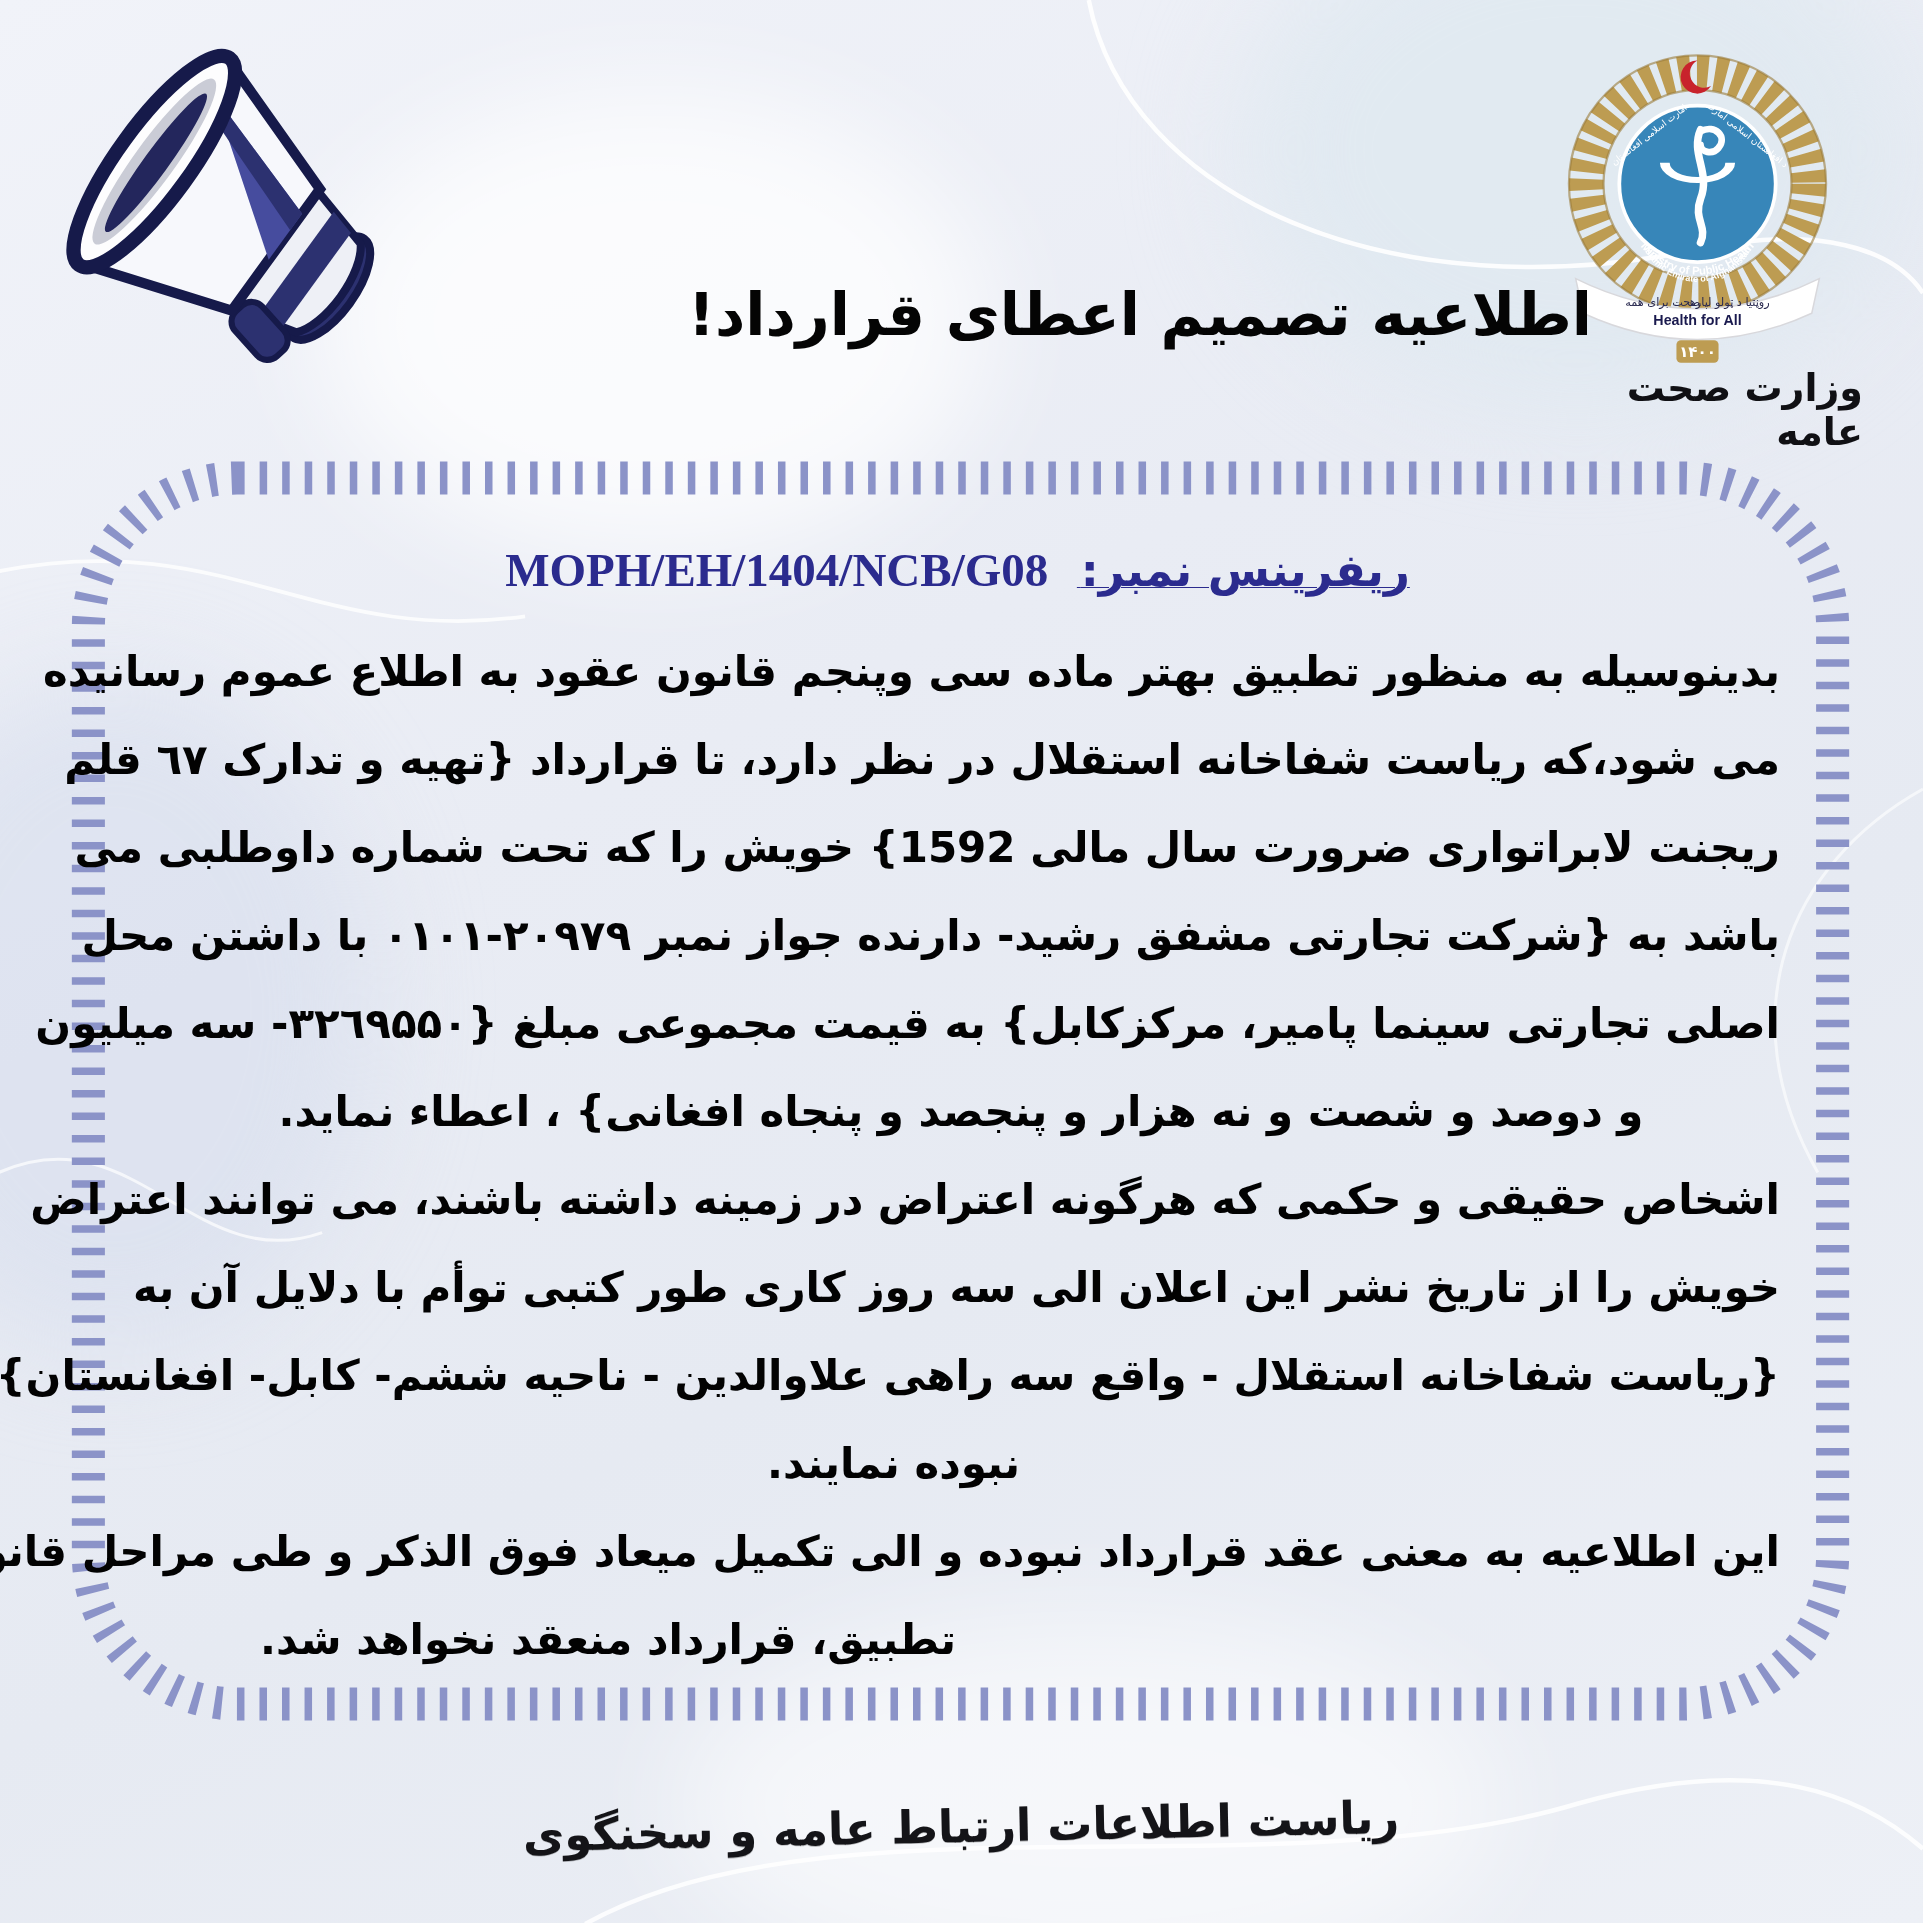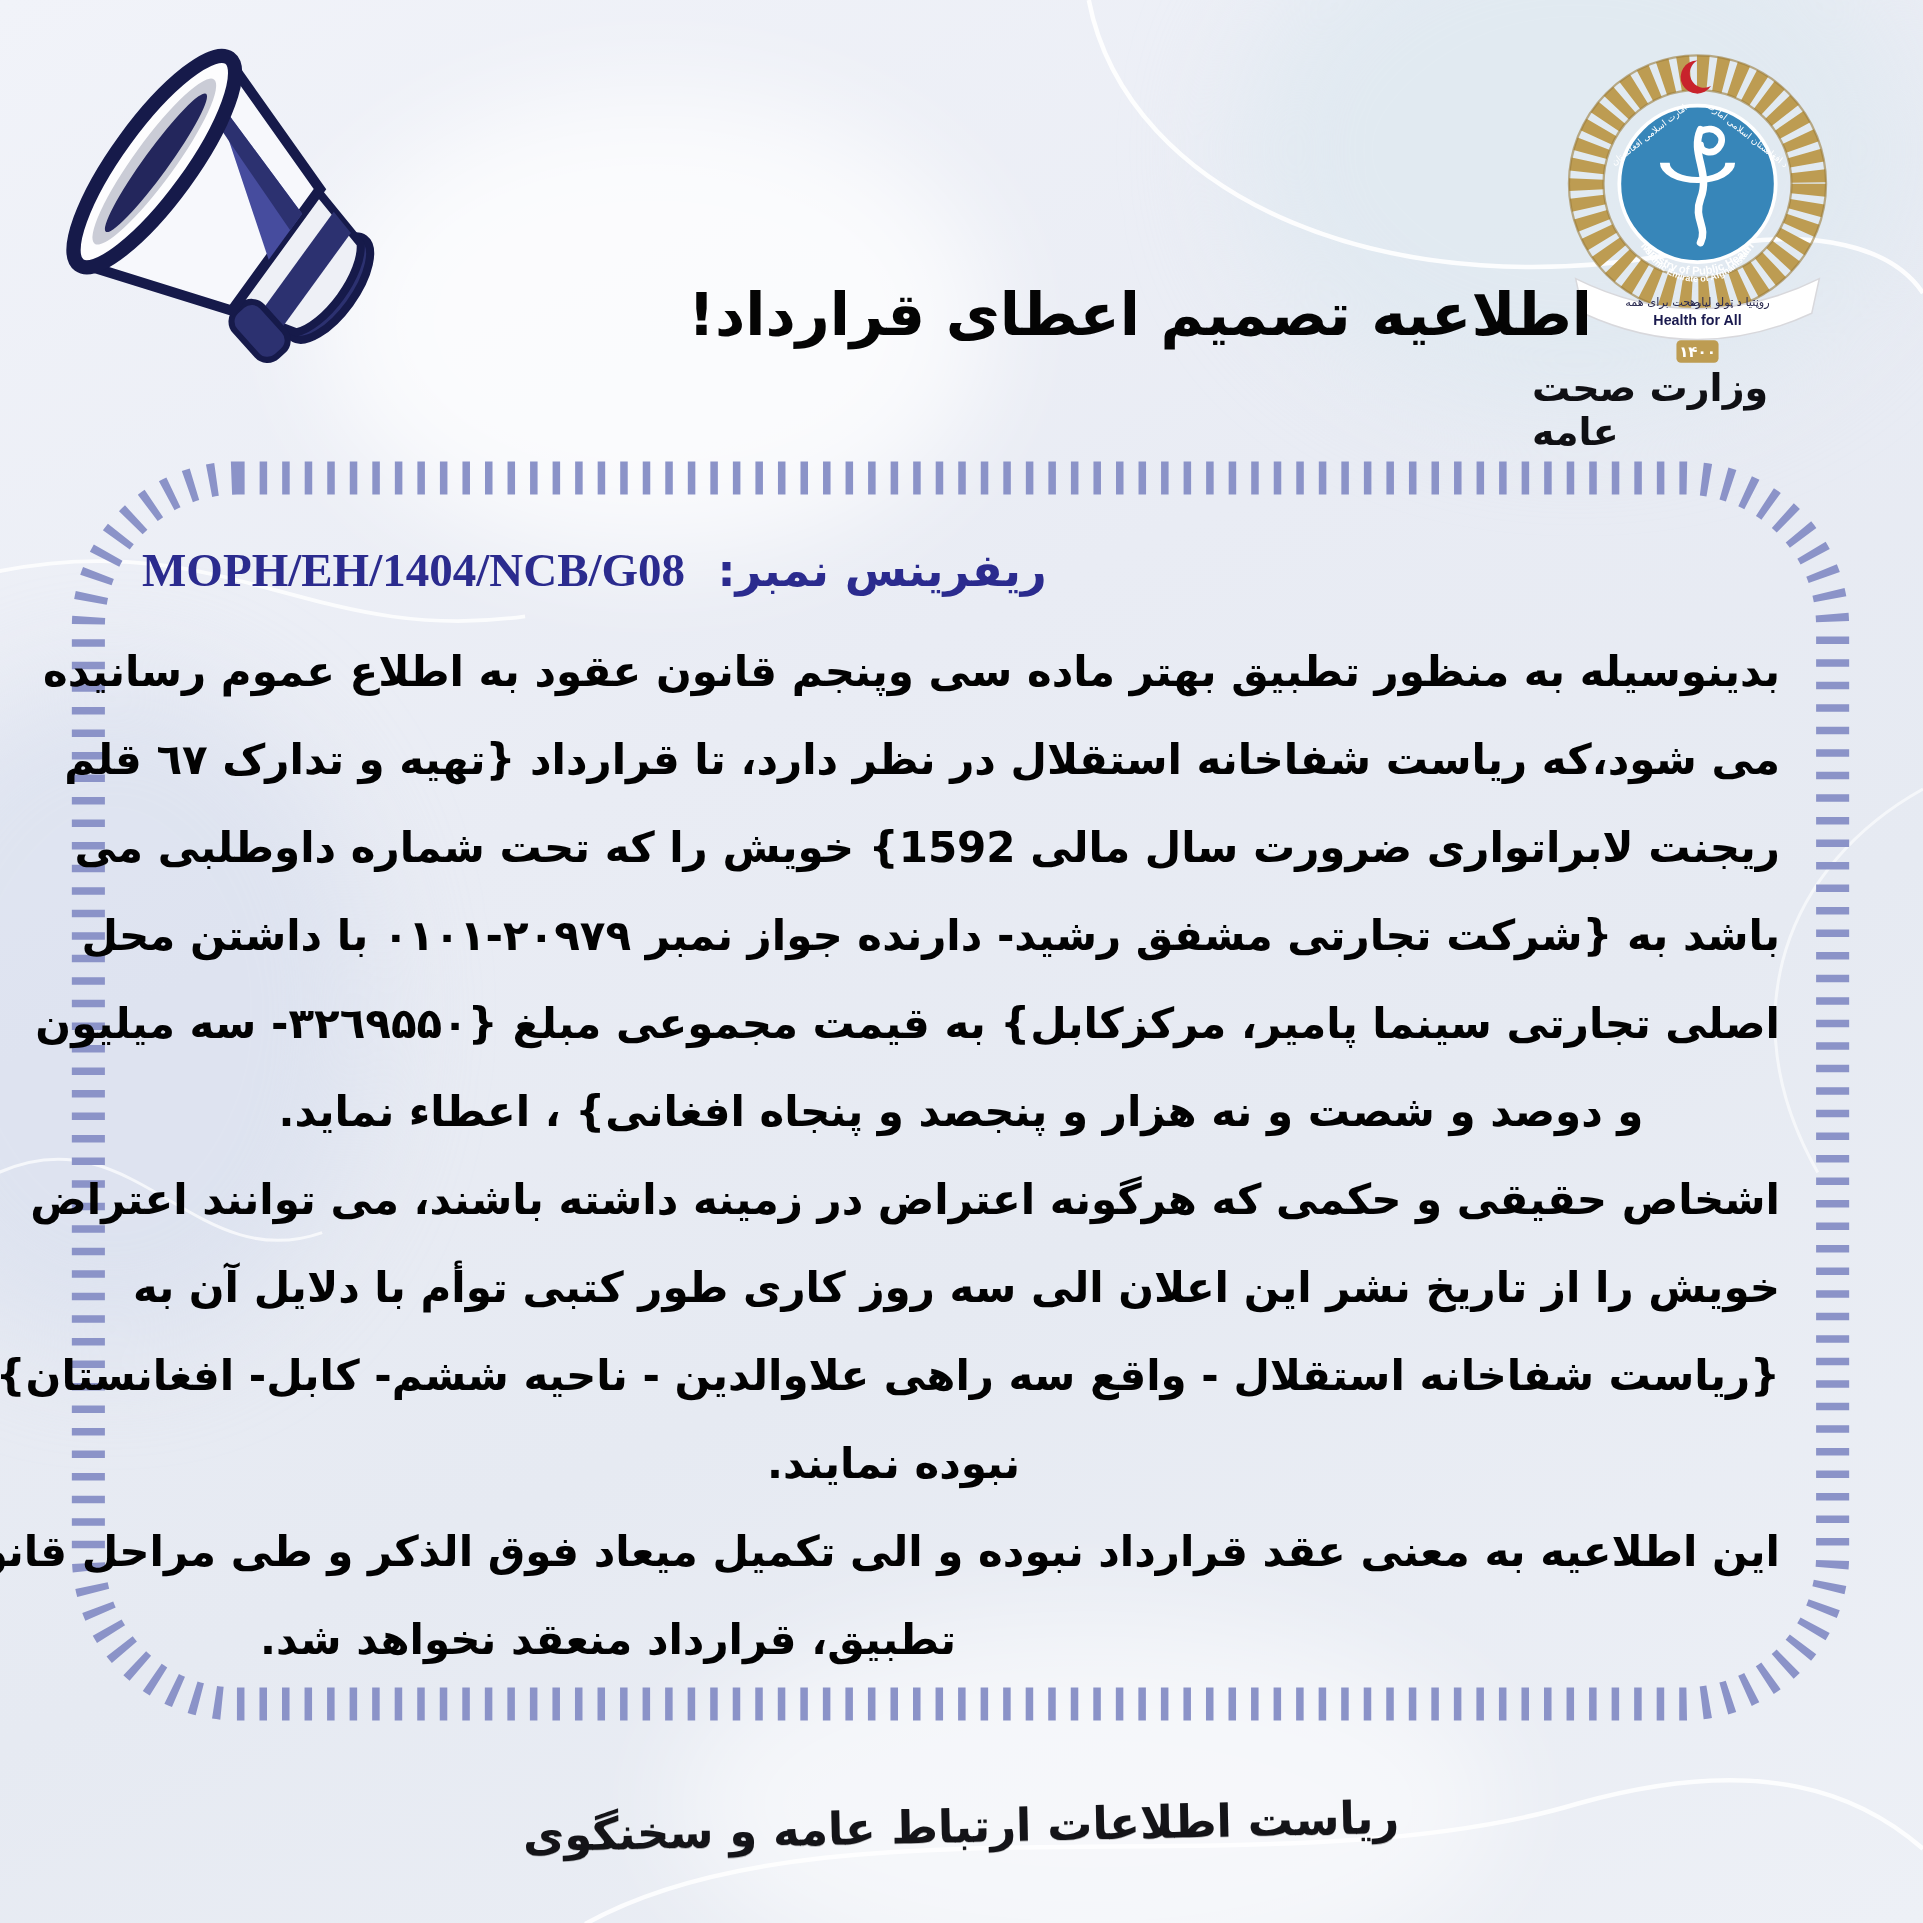--- a/index.html
+++ b/index.html
@@ -24,21 +24,21 @@
     position:absolute; left:466px; top:280px; width:1127px;
     direction:rtl; text-align:right;
     font-size:59px; font-weight:bold; letter-spacing:0;
     color:#040404;
   }
 
   .ticket { position:absolute; left:71px; top:460px; }
 
   .ref-line {
     position:absolute; left:143px; top:543px; width:1631px;
-    direction:rtl; text-align:left; white-space:nowrap;
+    direction:rtl; text-align:center; white-space:nowrap;text-decoration:underline;
   }
   .ref-label { font-size:45px; font-weight:bold; }
   .ref-value {
     font-family:"Liberation Serif", serif;
     font-size:47px; font-weight:bold; margin-right:28.6px;
     display:inline-block; direction:ltr;
   }
 
   .body-lines {
     position:absolute; left:143px; top:628px; width:1638px;
@@ -52,21 +52,21 @@
 
   .footer-callig {
     position:absolute; left:0; top:1800px; width:1924px;
     direction:rtl; text-align:center;
     font-size:45px; color:#141418; font-weight:bold;
     transform:rotate(-1.2deg);
     text-shadow:0 0.8px 0 rgba(0,0,0,.25);
   }
   .logo-callig {
     position:absolute; left:0; top:292px; width:331px;
-    direction:rtl; text-align:left; font-size:38px; font-weight:bold; color:#101014;
+    direction:rtl; text-align:right; font-size:38px; font-weight:bold; color:#101014;
   }
 </style>
 </head>
 <body>
 
 <div class="page">
 
   <div class="blob blob1"></div>
   <div class="blob blob2"></div>
   <div class="blob blob3"></div>

